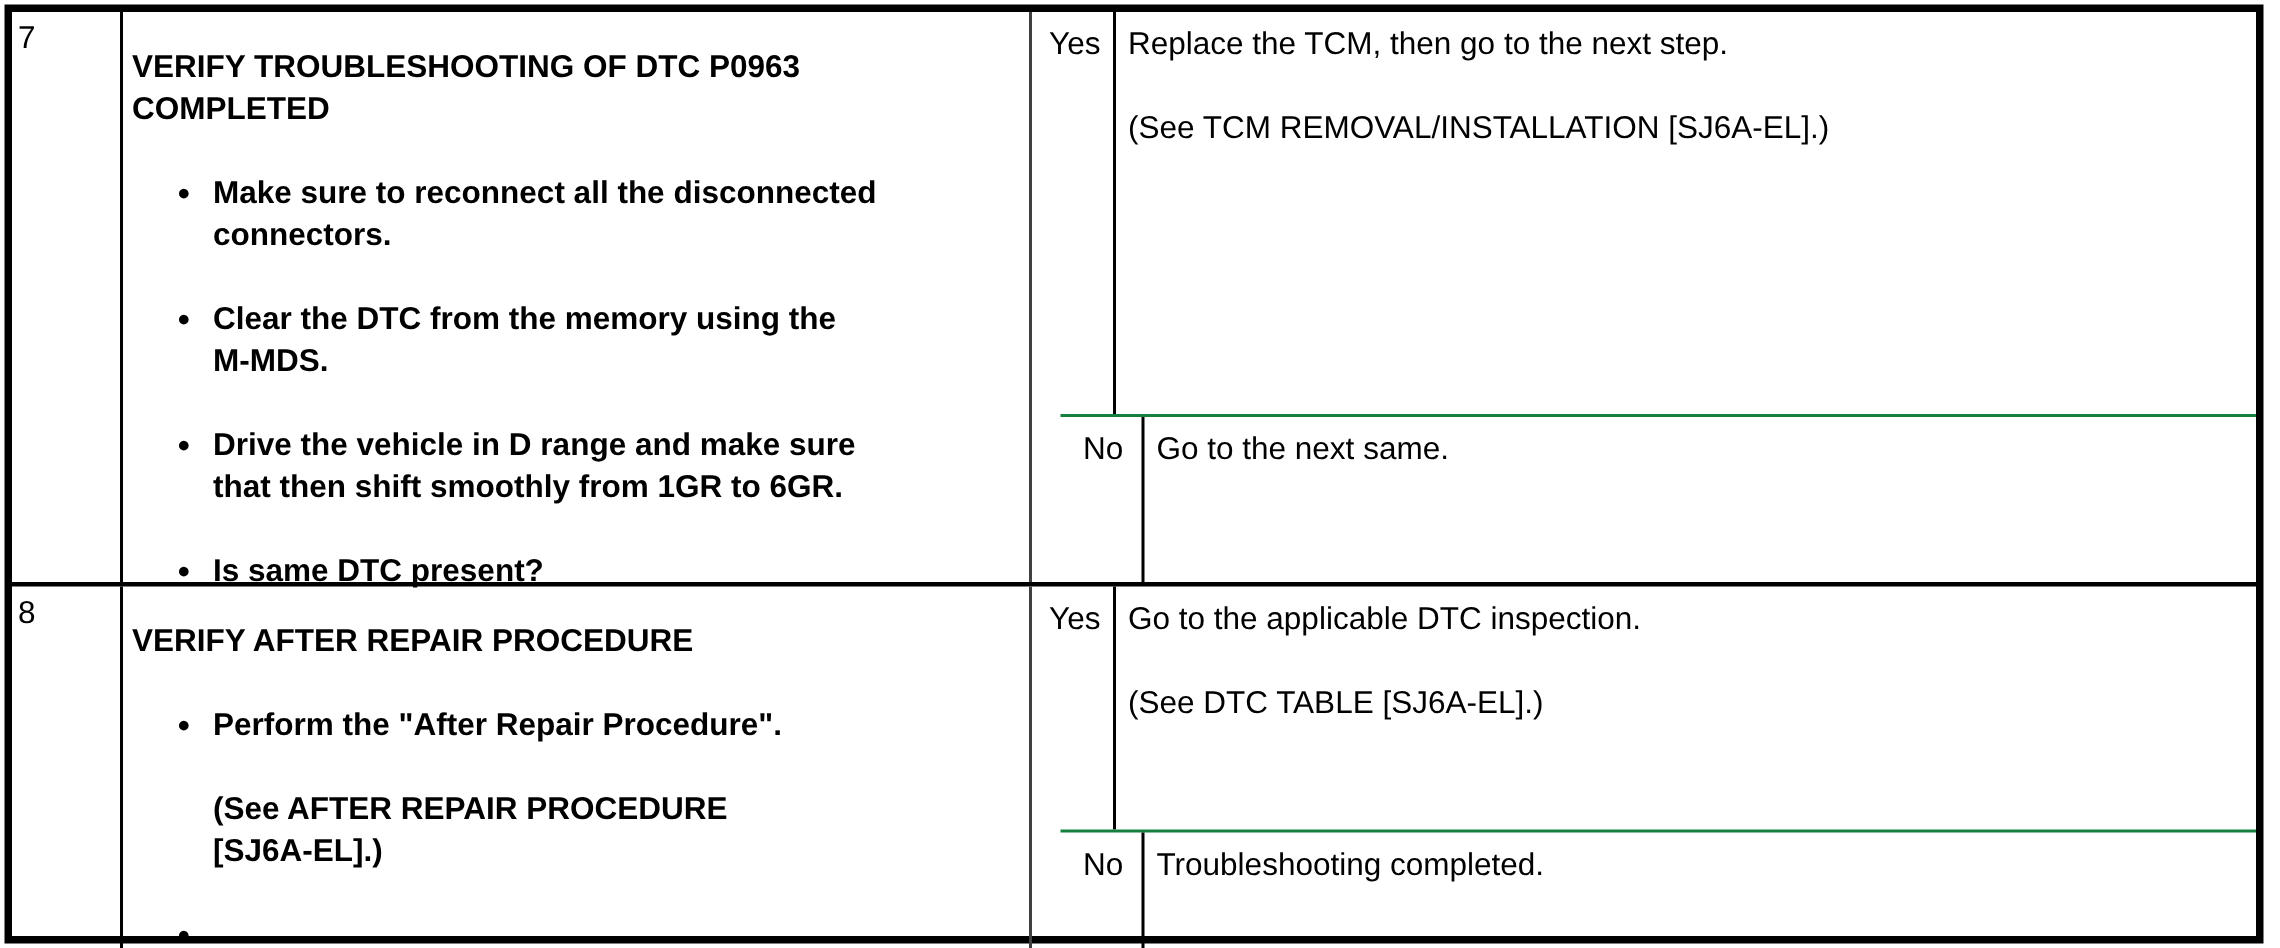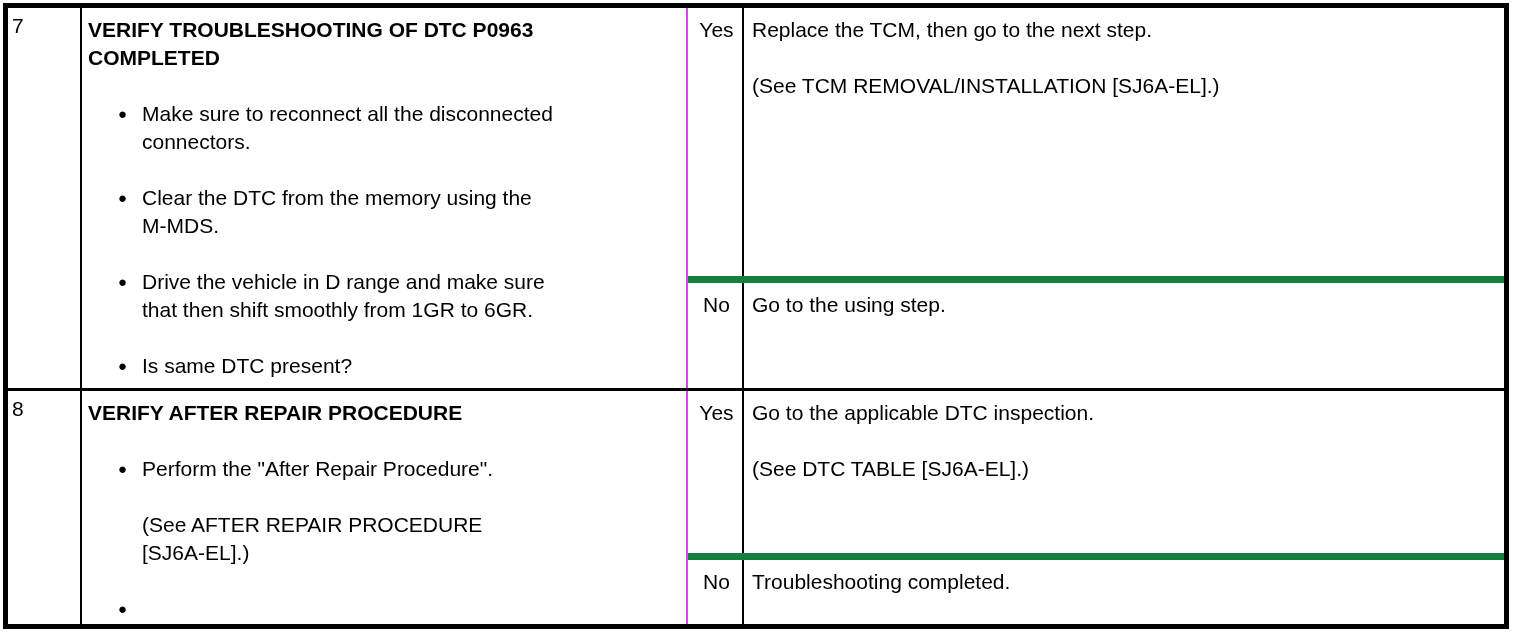--- a/index.html
+++ b/index.html
@@ -31,41 +31,41 @@
   .step-row.row-8 { flex: 1 1 auto; }
   .cell-step {
     width: 74px;
     flex: 0 0 74px;
     border-right: 2px solid #000000;
     padding: 4px 2px 0 4px;
   }
   .cell-action {
     width: 606px;
     flex: 0 0 606px;
-    border-right: 2px solid #d946ef;
-    padding: 8px 8px 0 6px;
+    border-right: 2px solid #404040;
+    padding: 23px 8px 0 6px;
   }
   .action-title {
     font-weight: bold;
     white-space: pre-line;
     margin-bottom: 28px;
   }
   .bullet-item { display: flex; margin-bottom: 28px; }
   .bullet-item.last { margin-bottom: 0; }
   .bullet-marker {
     flex: 0 0 24px;
     width: 24px;
     margin-left: 30px;
     font-size: 15px;
     line-height: 28px;
   }
-  .bullet-text { white-space: pre-line; }
+  .bullet-text { white-space: pre-line; font-weight: bold; }
   .outcomes { flex: 1 1 auto; display: flex; flex-direction: column; }
   .outcome-row { display: flex; flex-direction: row; }
-  .outcome-row.no-row { border-top: 7px solid #15803d; flex: 1 1 auto; }
+  .outcome-row.no-row { border-top: 2px solid #15803d; flex: 1 1 auto; margin-left: 19px; }
   .row-7 .outcome-row.yes-row { height: 268px; }
   .row-8 .outcome-row.yes-row { height: 162px; }
   .cell-answer {
     width: 56px;
     flex: 0 0 56px;
     border-right: 2px solid #000000;
     padding: 8px 2px 0 5px;
     text-align: center;
   }
   .cell-result {
@@ -113,21 +113,21 @@
             <span>Yes</span>
           </div>
           <div class="cell-result">Replace the TCM, then go to the next step.
 
 (See TCM REMOVAL/INSTALLATION [SJ6A-EL].)</div>
         </div>
         <div class="outcome-row no-row">
           <div class="cell-answer">
             <span>No</span>
           </div>
-          <div class="cell-result">Go to the using step.</div>
+          <div class="cell-result">Go to the next same.</div>
         </div>
       </div>
     </div>
 
     <div class="step-row row-8">
       <div class="cell-step">
         <span>8</span>
       </div>
       <div class="cell-action">
         <div class="action-title">VERIFY AFTER REPAIR PROCEDURE</div>

